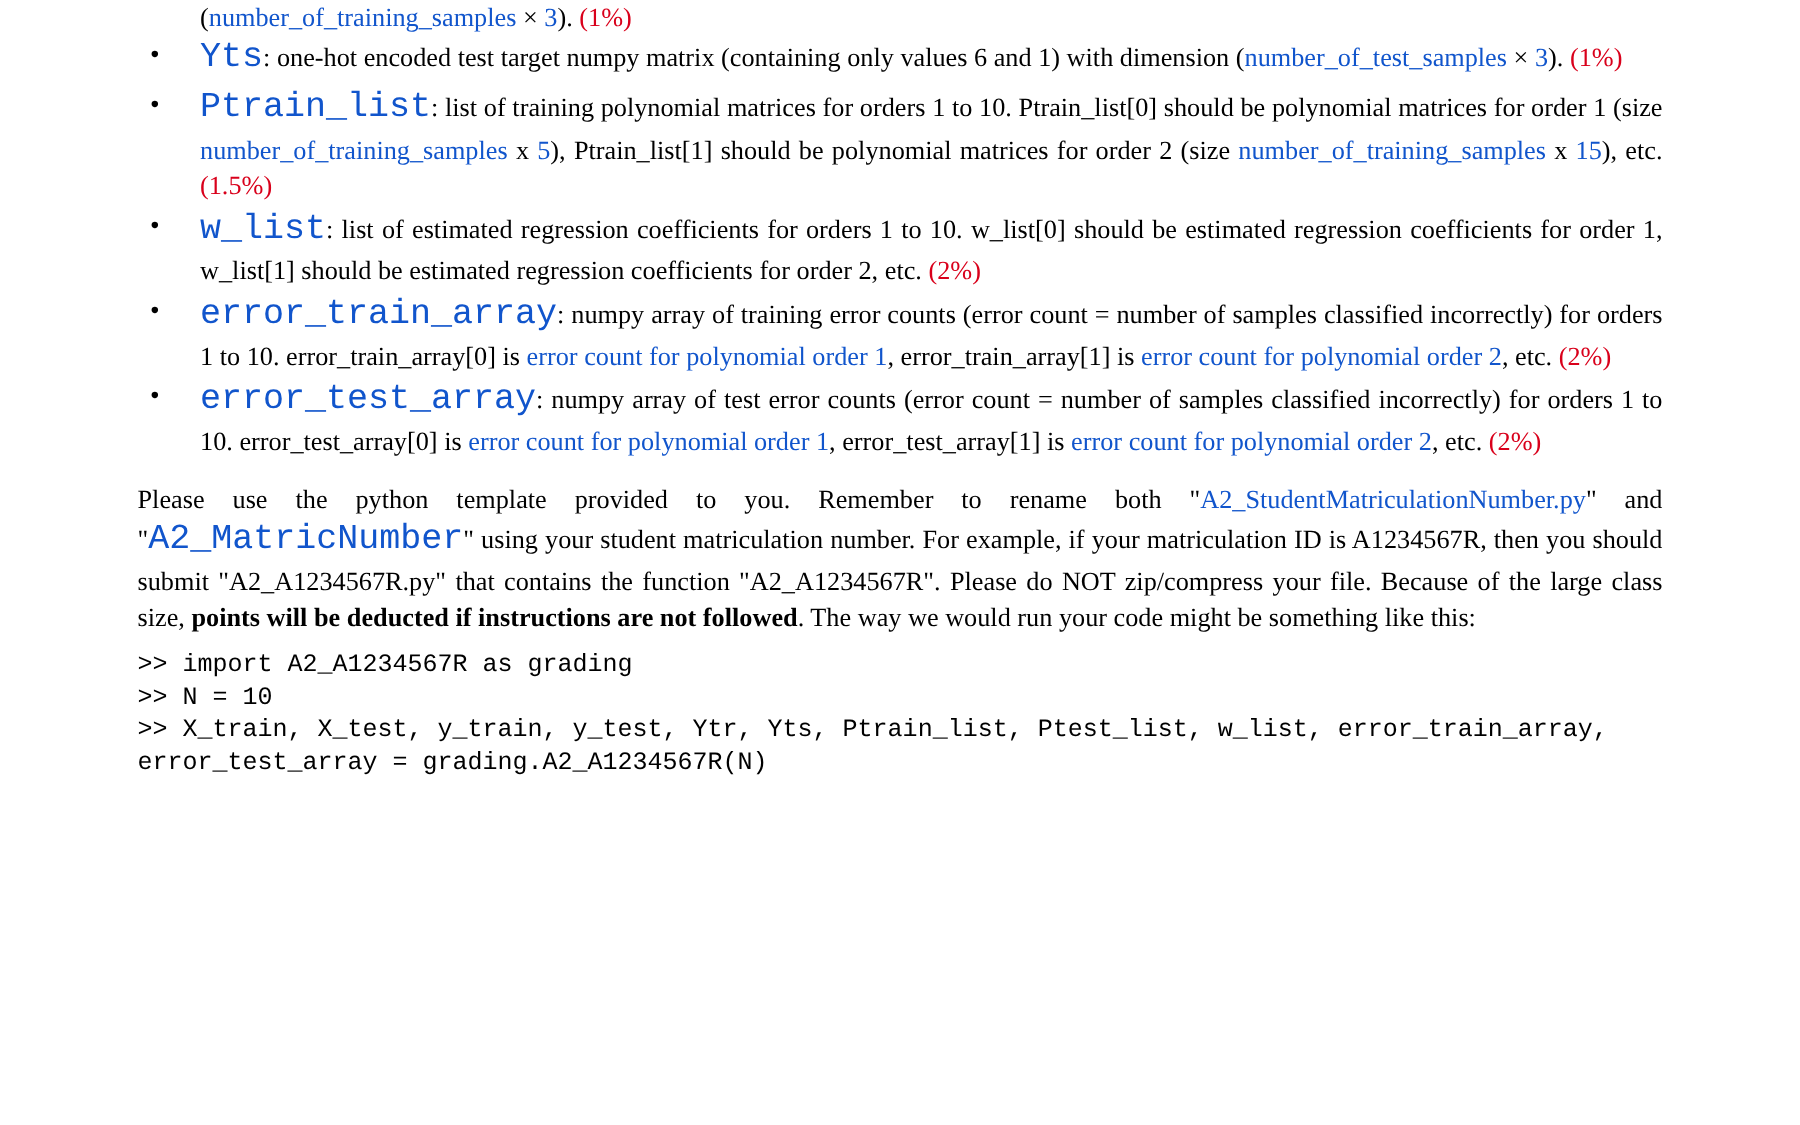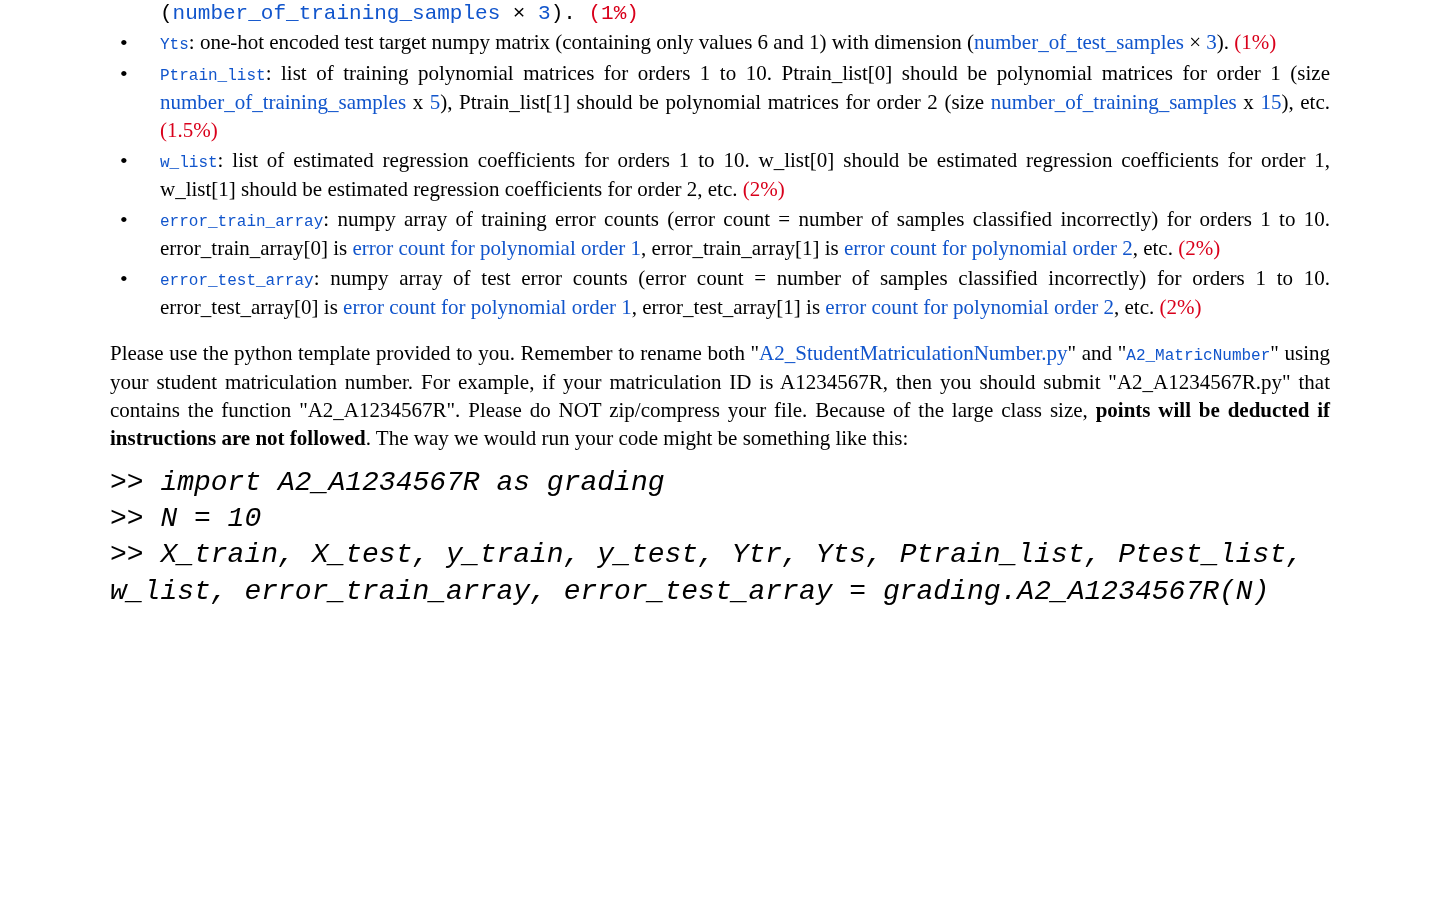--- a/index.html
+++ b/index.html
@@ -29,44 +29,43 @@
   }
   ul.bullets > li::before {
     content: "•";
     position: absolute;
     left: 10px;
     top: 0;
     font-size: 22px;
   }
   .mono {
     font-family: "Courier New", Courier, monospace;
-    font-size: 16px;
+    font-size: 28px;
   }
   .blue { color: #1155cc; }
   .red { color: #d9001b; }
   .bold { font-weight: bold; }
   p.para {
     margin: 18px 0 10px 0;
     text-align: justify;
   }
   .codeblock {
     margin-top: 12px;
     font-family: "Courier New", Courier, monospace;
-    font-size: 28px;
+    font-size: 20px;
     white-space: pre-wrap;
     line-height: 1.3;
-    font-style: italic;
   }
 </style>
 </head>
 <body>
 
 <div class="page">
 
-  <div style="padding-left:50px; text-align:justify;font-family:Liberation Mono, monospace;">
+  <div style="padding-left:50px; text-align:justify;">
     <span>(</span><span class="blue">number_of_training_samples</span><span> × </span><span class="blue">3</span><span>). </span><span class="red">(1%)</span>
   </div>
 
   <ul class="bullets">
 
     <li>
       <span class="mono blue">Yts</span><span>:   one-hot encoded test target numpy matrix (containing only values 6 and 1) with dimension (</span><span class="blue">number_of_test_samples</span><span> × </span><span class="blue">3</span><span>). </span><span class="red">(1%)</span>
     </li>
 
     <li>

